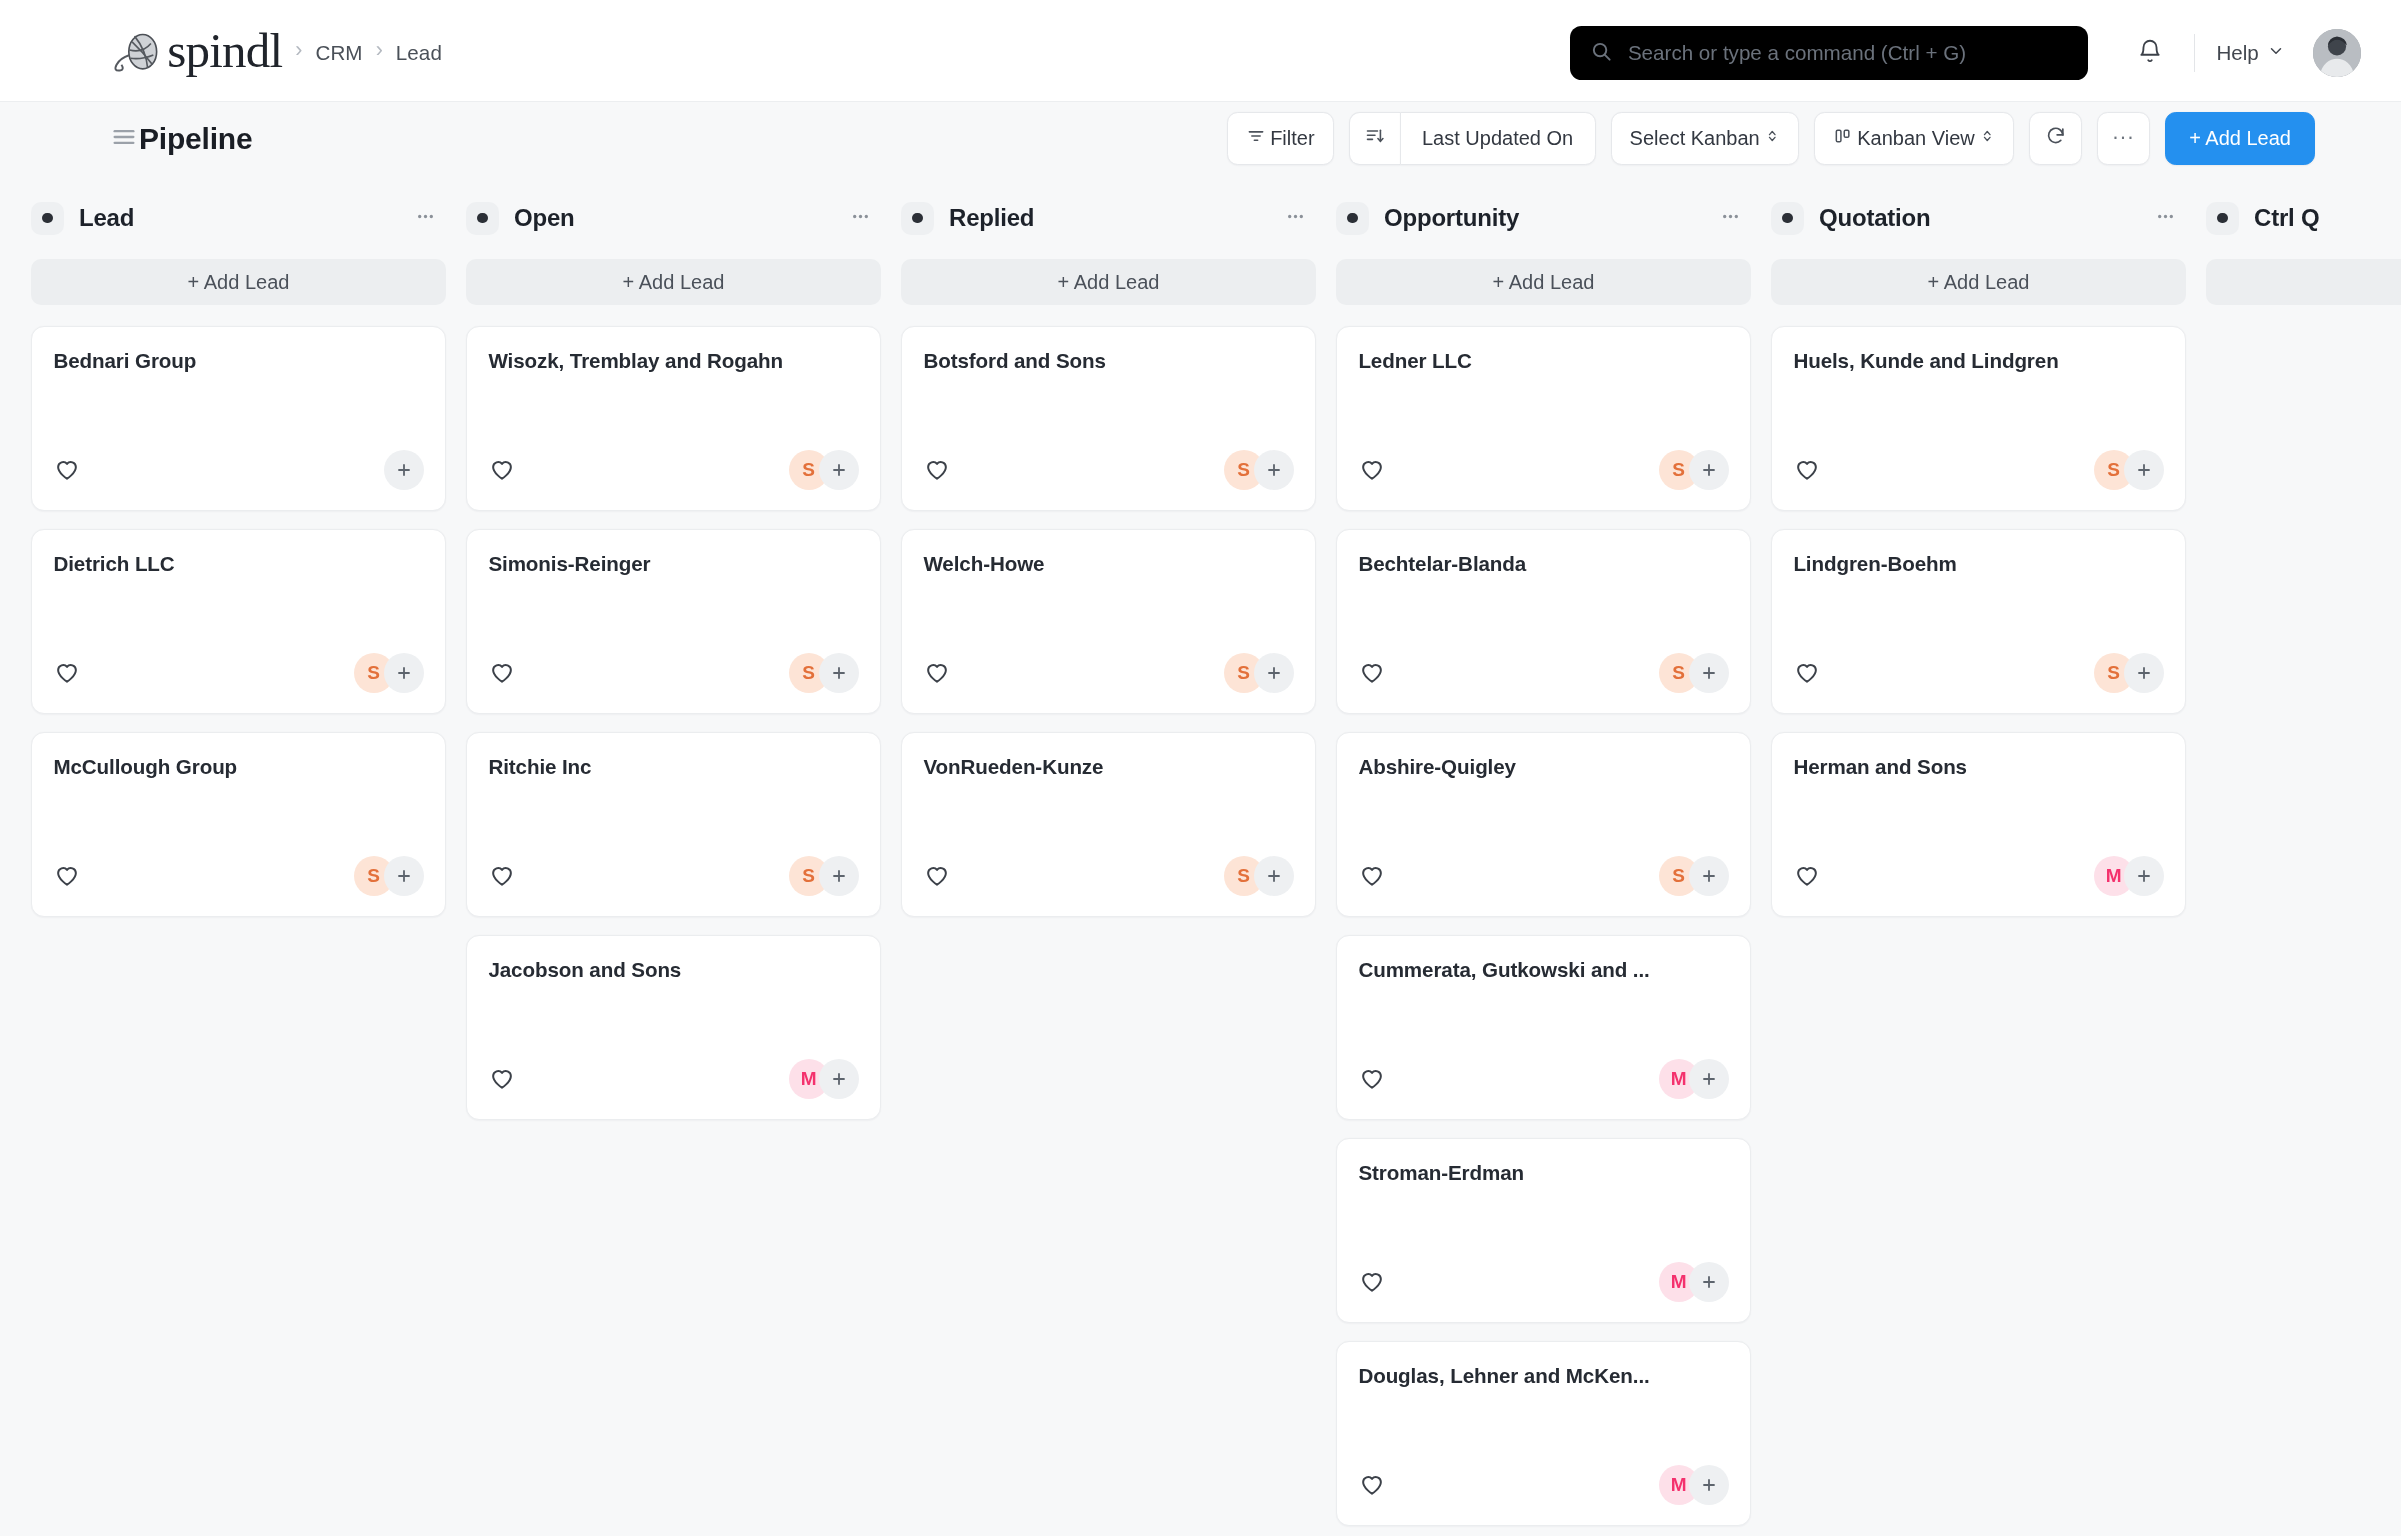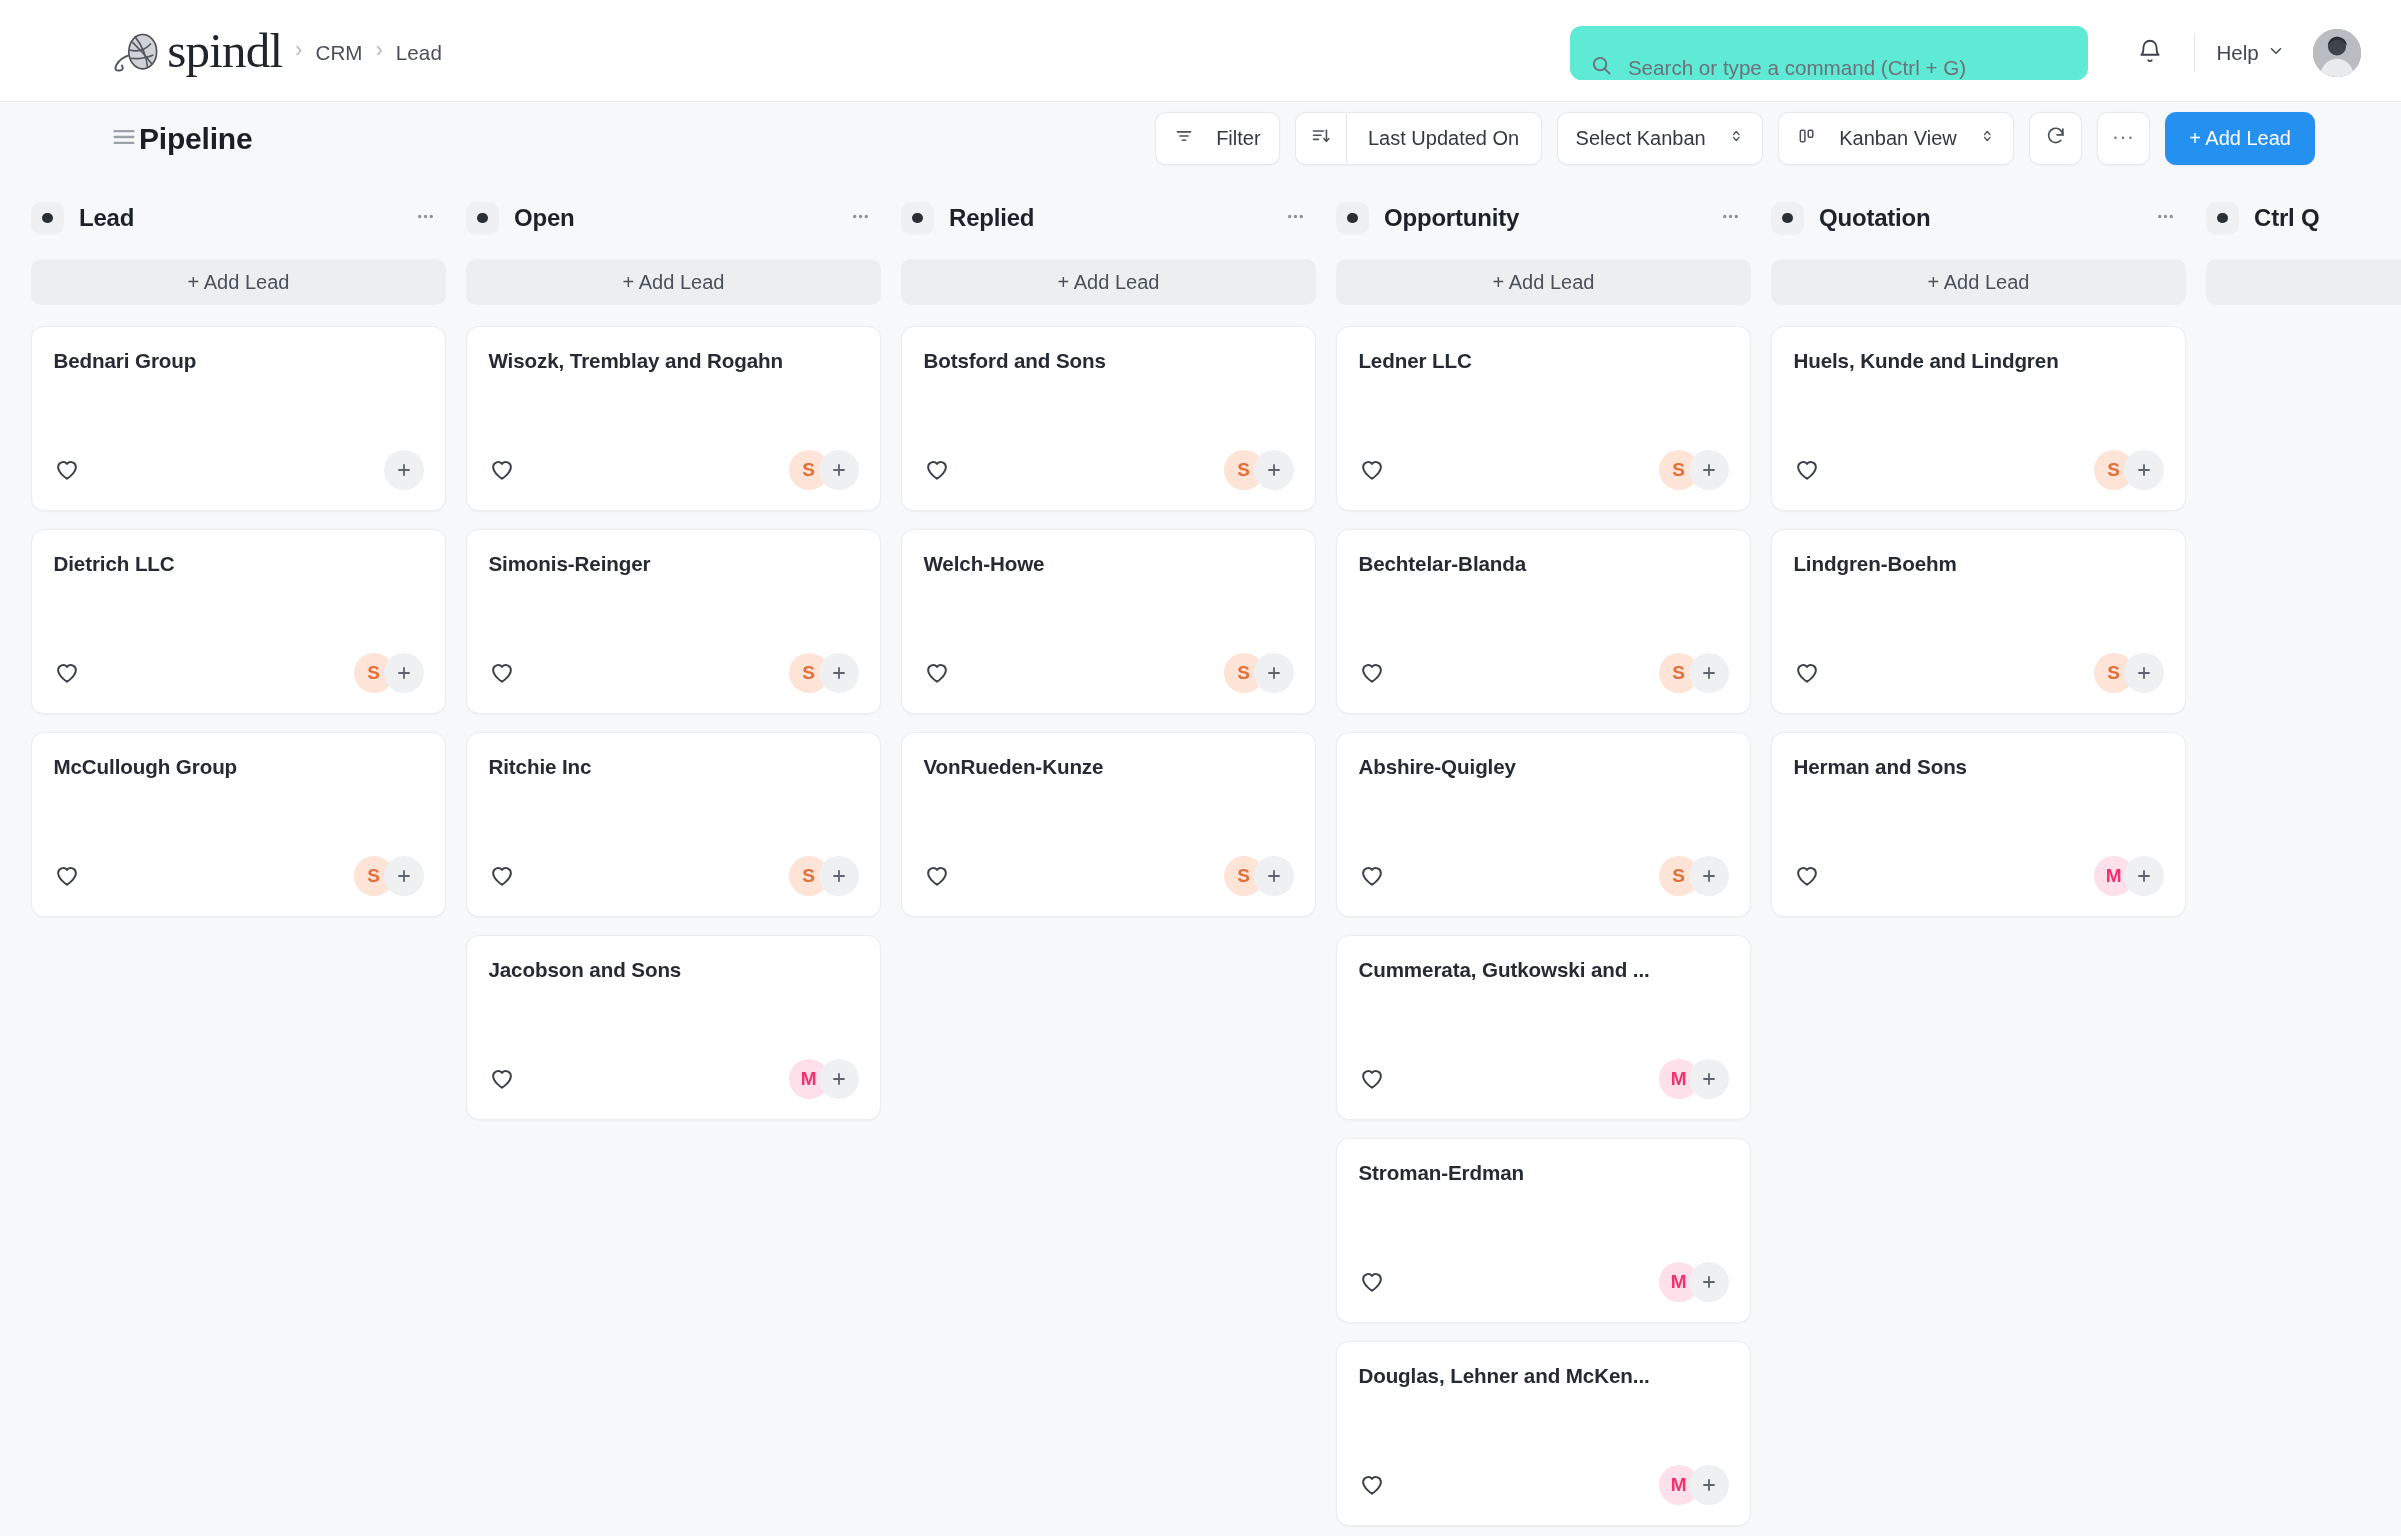--- a/index.html
+++ b/index.html
@@ -37,24 +37,24 @@
     font-size: 20.6px; color: #4a5058; font-weight: 500; letter-spacing: 0.1px;
   }
 
   .topbar-right {
     margin-left: auto;
     display: flex;
     align-items: center;
   }
   .searchbox {
     width: 518px; height: 54px;
-    background: #5eead4;
+    background: #000000;
     border-radius: 11.5px;
     display: flex;
-    align-items: flex-end;
+    align-items: center;
     padding: 0 20px;
     gap: 15px;
     margin-right: 40px;
   }
   .searchbox .ph { font-size: 20.6px; color: #6b727c; }
   .bell-btn { width: 45px; height: 45px; display: flex; align-items: center; justify-content: center; }
   .divider-v { width: 0.8px; height: 38px; background: #e3e5e8; margin: 0 21.4px; }
   .help-btn { display: flex; gap: 8.2px; font-size: 20.6px; color: #42474f; }
   .avatar-img {
     width: 48px; height: 48px; border-radius: 50%;
@@ -74,21 +74,21 @@
   .page-title-wrap { display: flex; align-items: center; gap: 1px; }
   .page-title { font-size: 30px; font-weight: 700; color: #1a1e25; letter-spacing: -0.2px; }
 
   .toolbar-actions { margin-left: auto; display: flex; align-items: center; gap: 15px; }
   .tb-btn {
     height: 53px;
     background: #ffffff;
     border: 0.8px solid #e6e8eb;
     border-radius: 10.7px;
     display: flex; align-items: center;
-    gap: 22px;
+    gap: 4px;
     padding: 0 18px;
     font-size: 20px;
     color: #333841;
     box-shadow: 0 0.8px 1.6px rgba(16,24,40,.04);
     white-space: nowrap;
   }
   .tb-btn.icon-only { padding: 0; width: 53px; justify-content: center; }
   .tb-sort-group { display: flex; align-items: stretch; }
   .tb-sort-group .tb-btn:first-child { border-top-right-radius: 0; border-bottom-right-radius: 0; border-right: none; padding: 0 15px; }
   .tb-sort-group .tb-btn:last-child { border-top-left-radius: 0; border-bottom-left-radius: 0; padding: 0 21.4px; }

